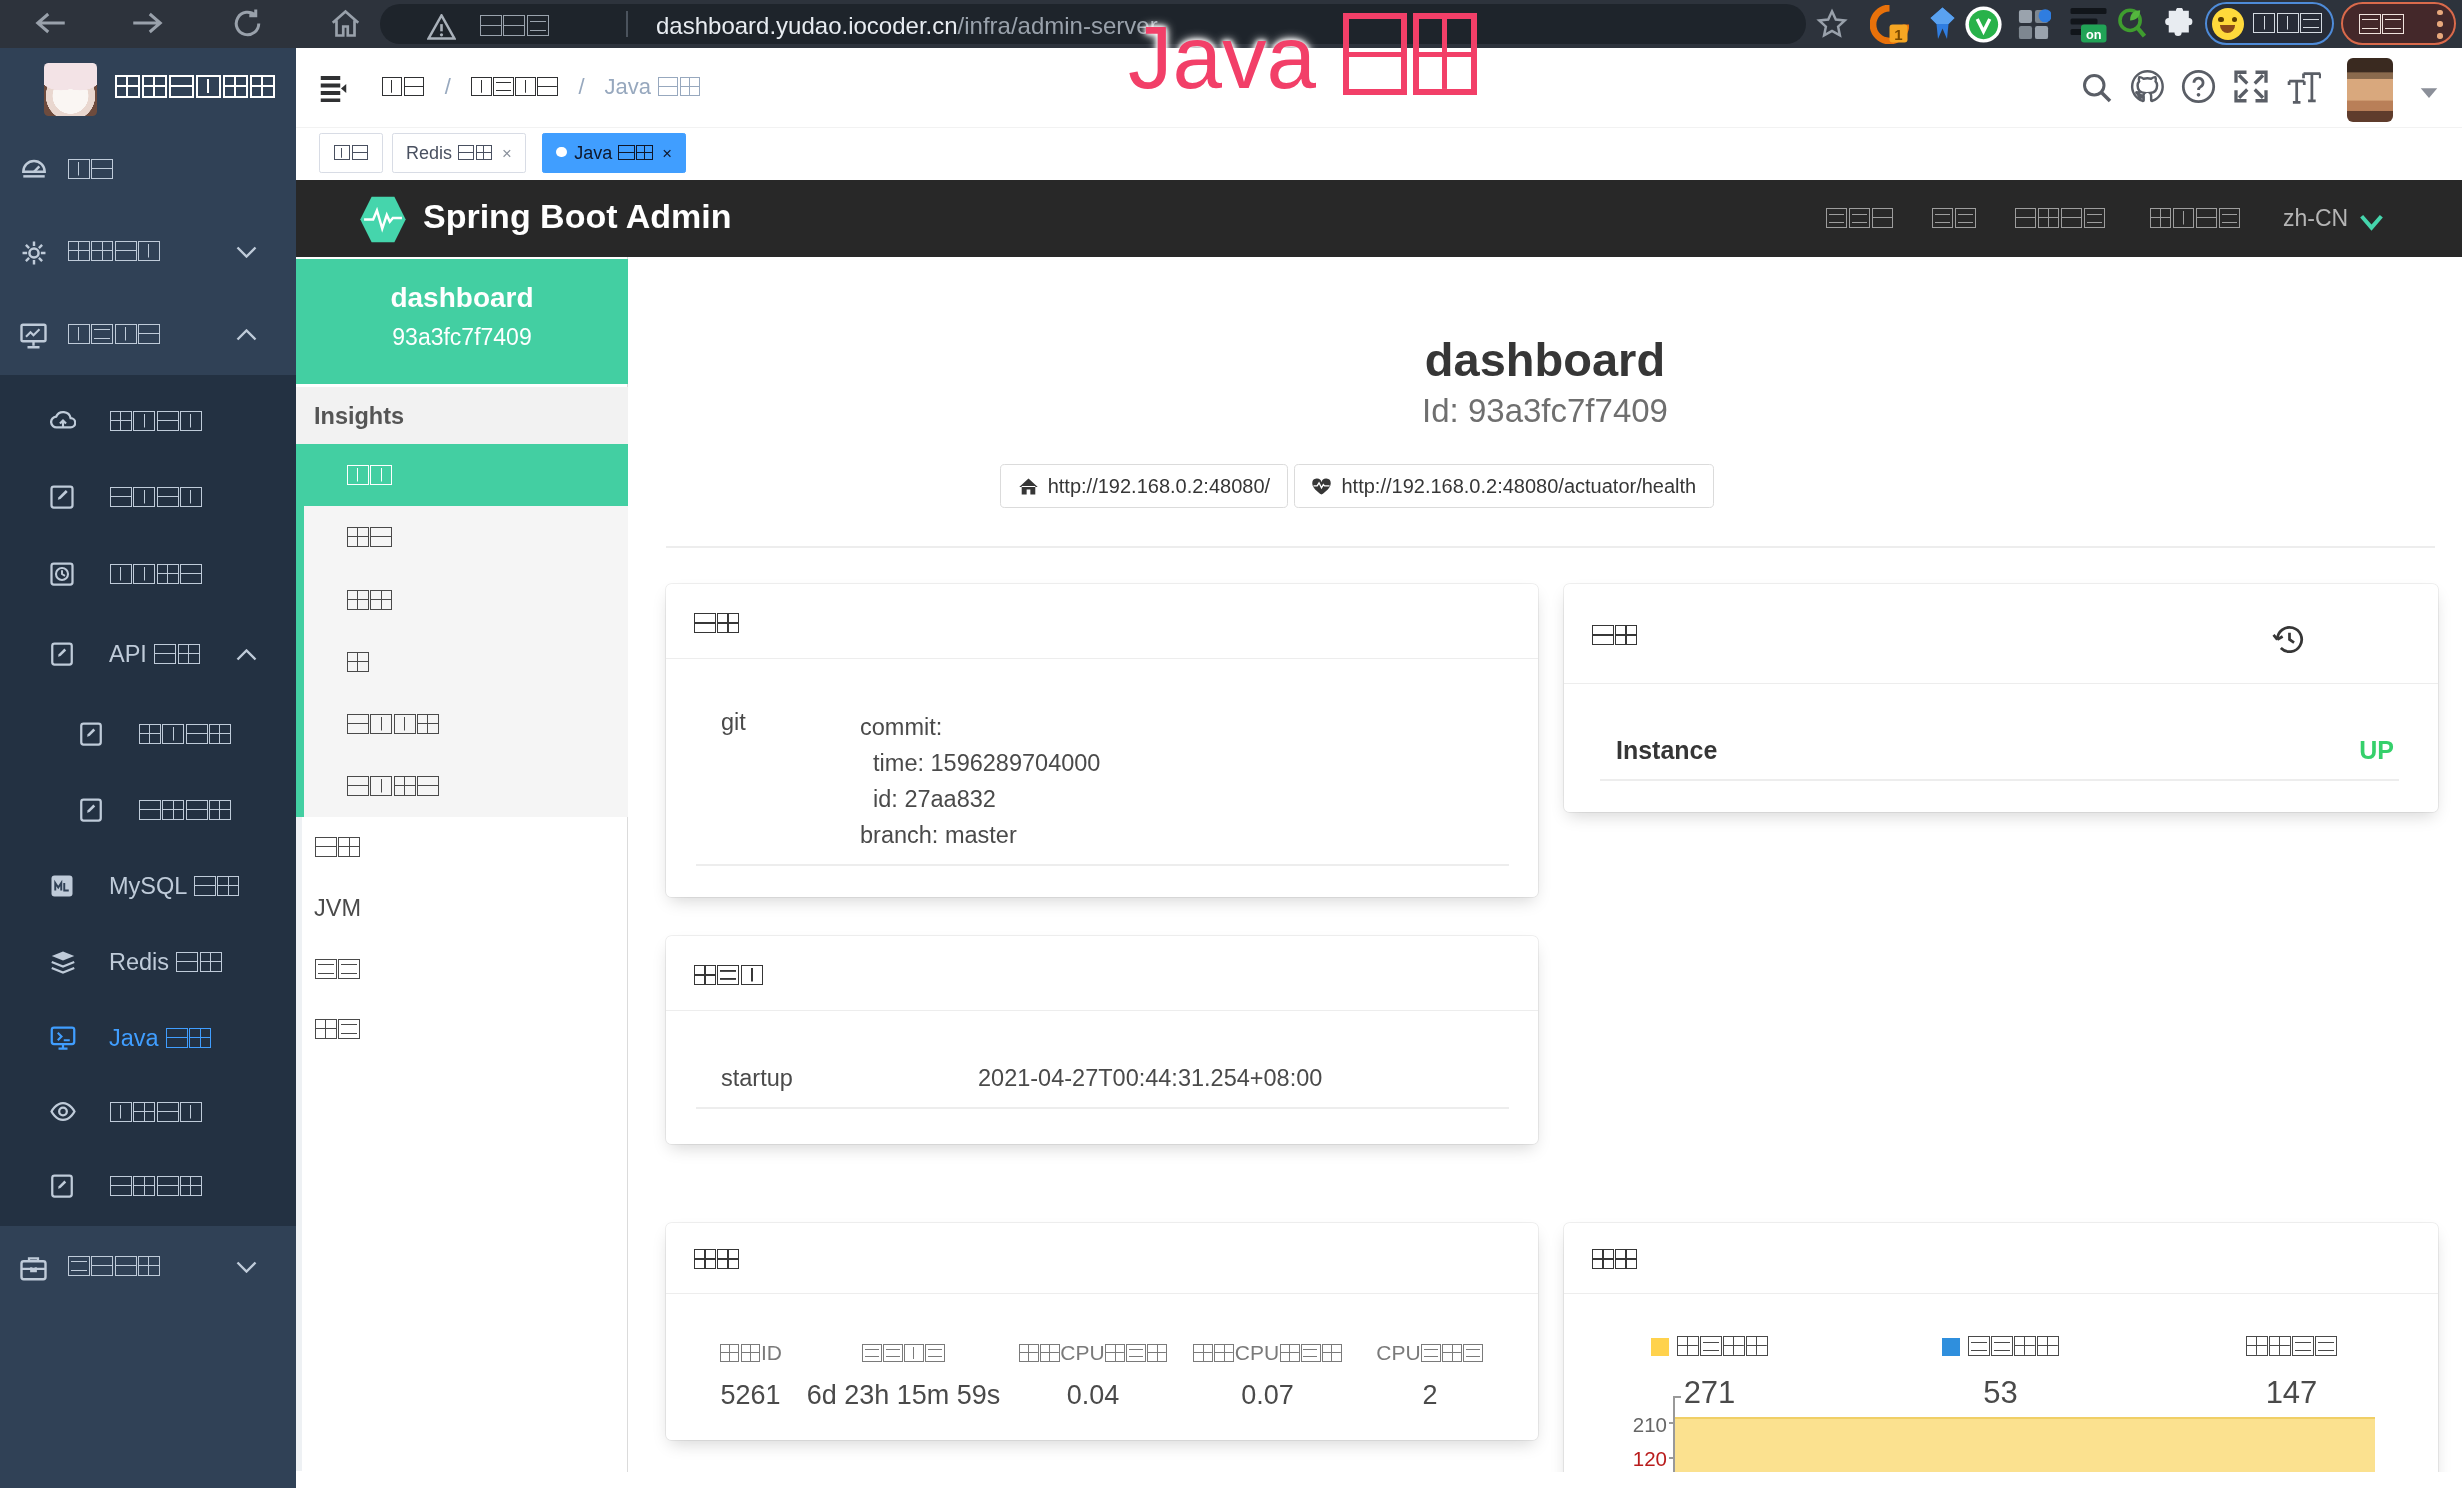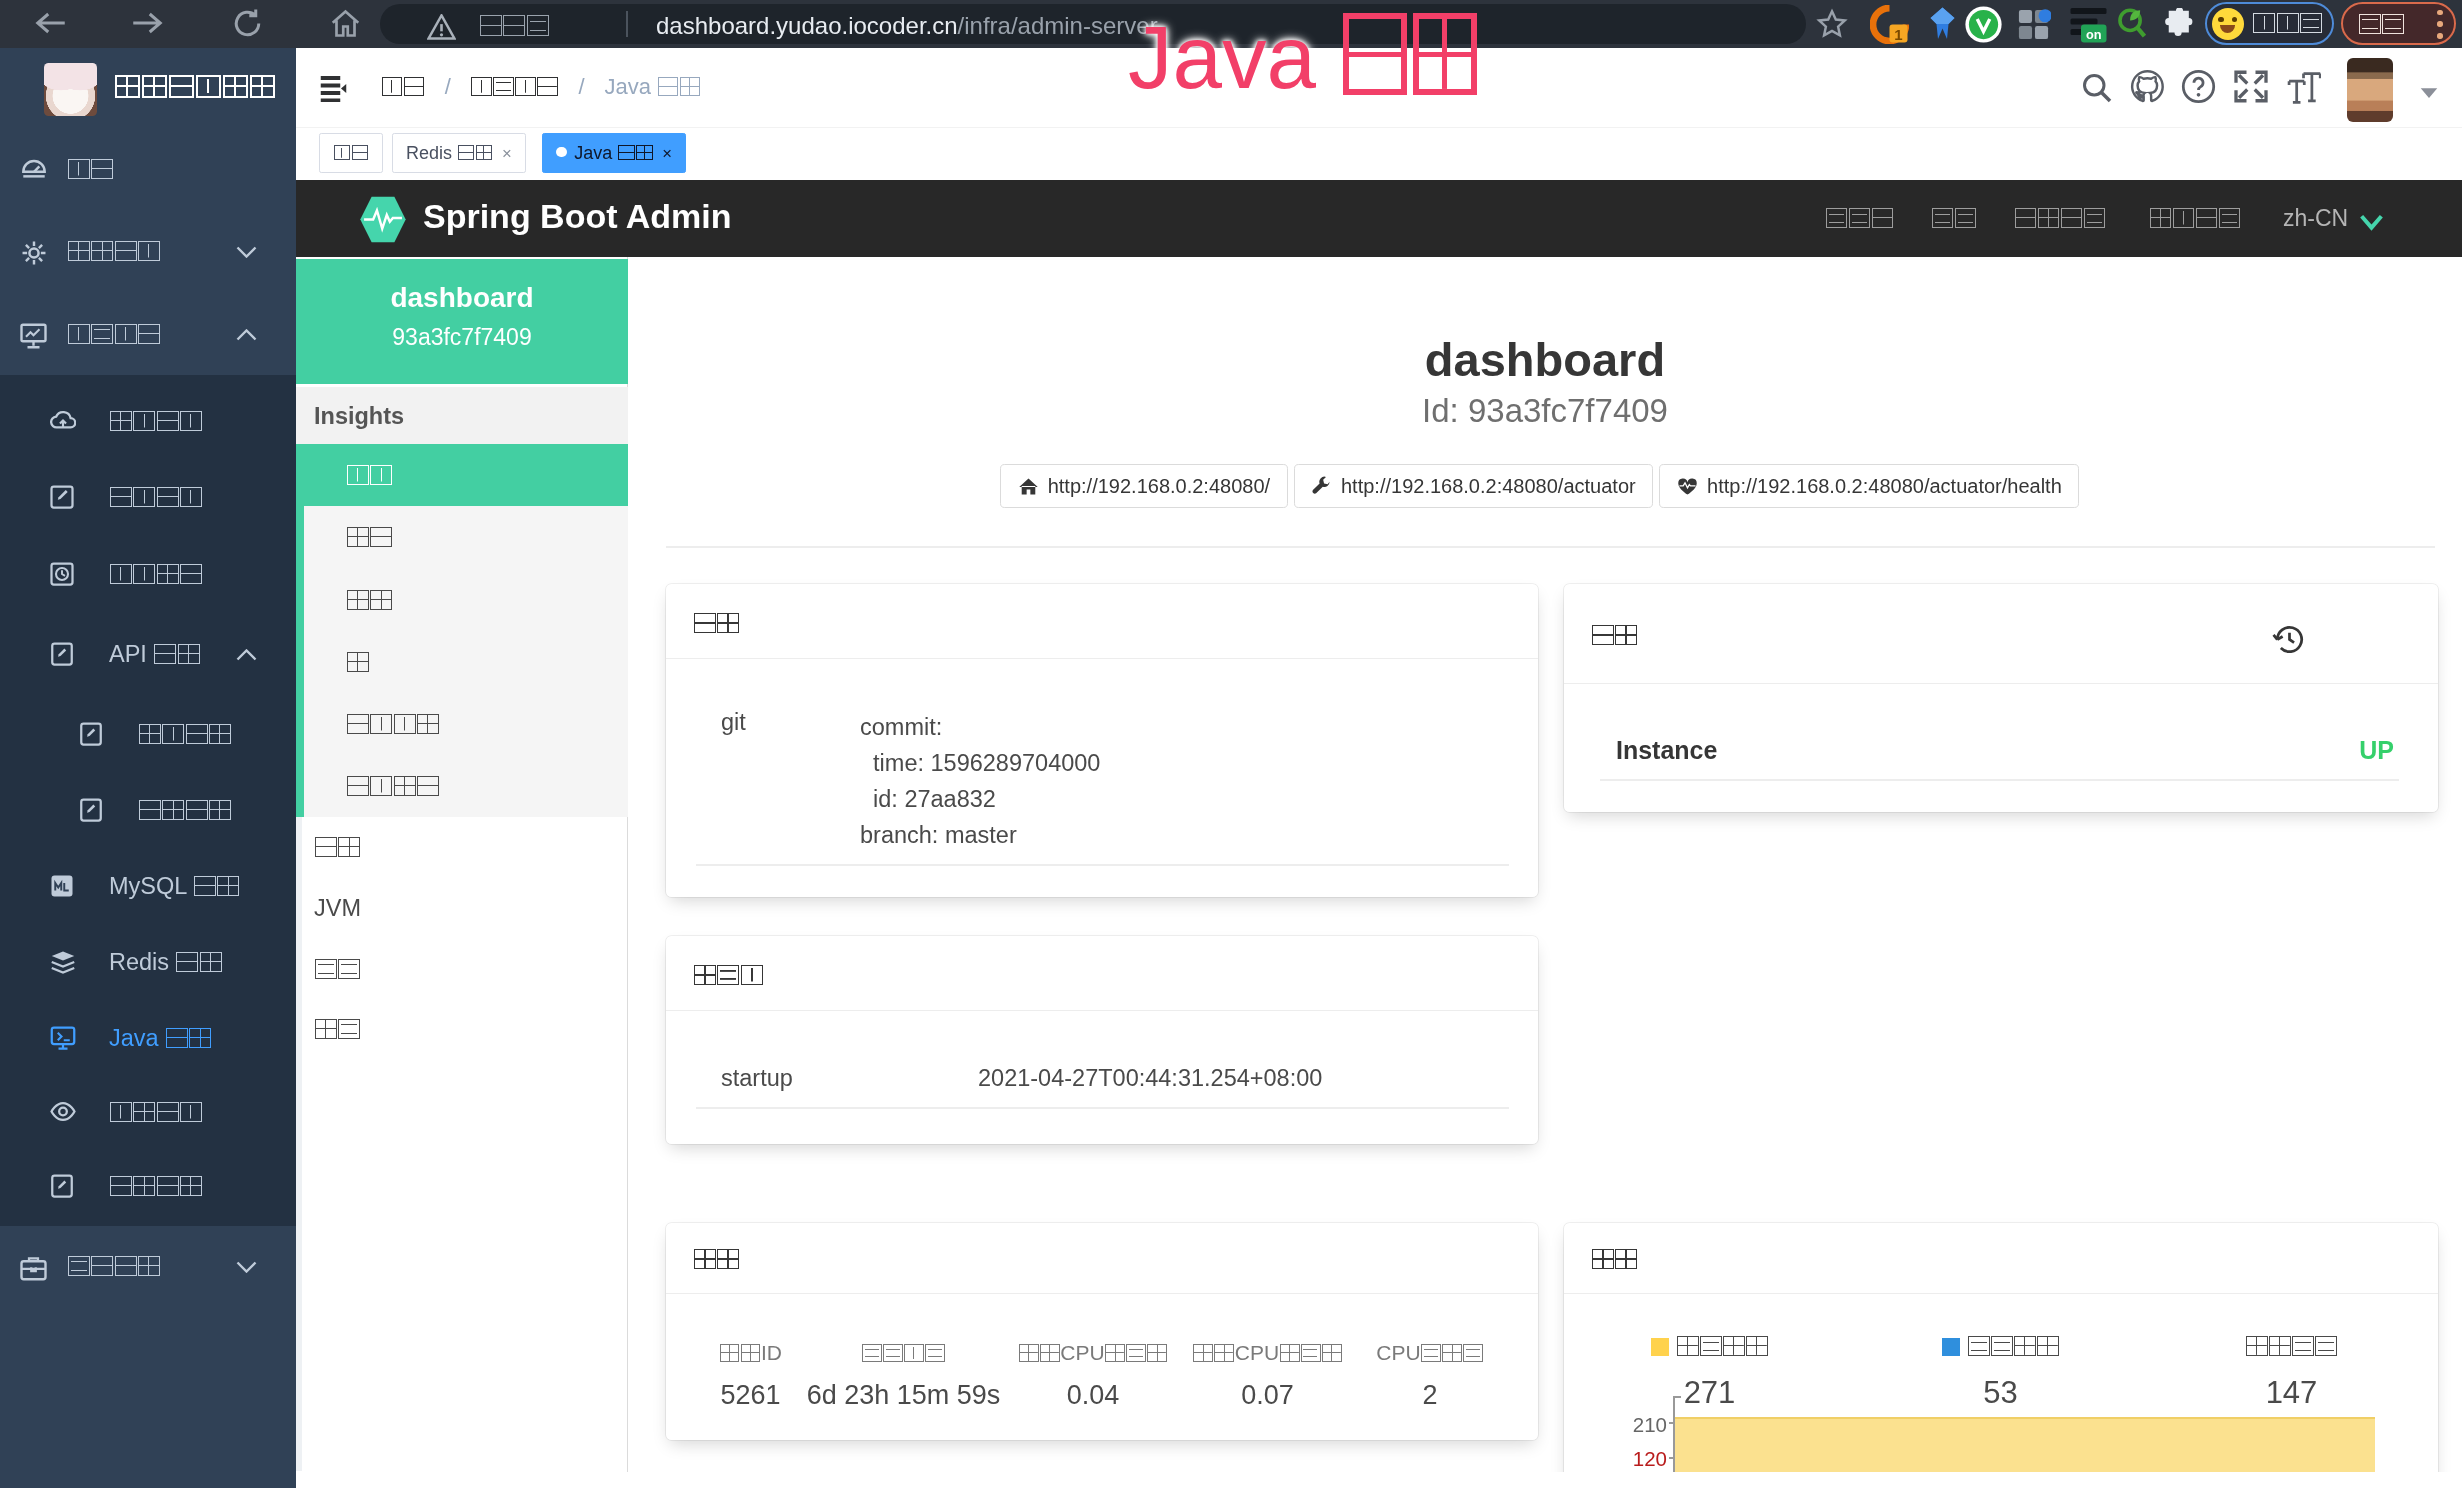--- a/index.html
+++ b/index.html
@@ -371,23 +371,20 @@
     <div class="sitem" style="top:742px;height:61px;line-height:61px"><span style="margin-left:18px"><i class="cj cj3"></i><i class="cj cj0"></i></span></div>
     <div style="position:absolute;left:0;top:560px;width:6px;height:654px;background:#eef1f4"></div>
   </div>
   <div id="sbamain">
     <h1 class="dash" style="top:78px">dashboard</h1>
     <div class="subt" style="top:136px">Id: 93a3fc7f7409</div>
     <div class="urlbtns" style="left:372px;top:207px">
       <span class="ubtn"><svg width="21" height="19" viewBox="0 0 17 15">
             <path d="M1 8 8.5 1 16 8M3 7v7h4v-4h3v4h4V7" fill="#363636"></path>
           </svg>http://192.168.0.2:48080/</span>
-      <span class="ubtn"><svg width="20.5" height="20.5" viewBox="0 0 16 16">
-            <path d="M14.5 4.5a4 4 0 0 1-5.3 3.8L4 13.5a1.8 1.8 0 0 1-2.5-2.5L6.7 5.8a4 4 0 0 1 5-5.1L9.5 3l.7 2.8L13 6.5z" fill="#363636"></path>
-          </svg>http://192.168.0.2:48080/actuator</span>
       <span class="ubtn"><svg width="21" height="19" viewBox="0 0 17 15">
             <path d="M8.5 14S1 9.5 1 4.8A3.8 3.8 0 0 1 8.5 4a3.8 3.8 0 0 1 7.5.8C16 9.5 8.5 14 8.5 14z" fill="#363636"></path>
             <path d="M2 7h3l1.5-2.5 2 4L10 6l1 1h4" stroke="#fff" stroke-width="1.1" fill="none"></path>
           </svg>http://192.168.0.2:48080/actuator/health</span>
     </div>
     <div style="position:absolute;left:38px;top:289px;width:1769px;height:1.5px;background:#ededed"></div>
 
     <div class="card" style="left:38px;top:327px;width:872px;height:313px">
       <div class="chead" style="height:75px">
           <span class="ht" style="top:26px"><i class="cj cj1 cjb"></i><i class="cj cj3 cjb"></i></span>

